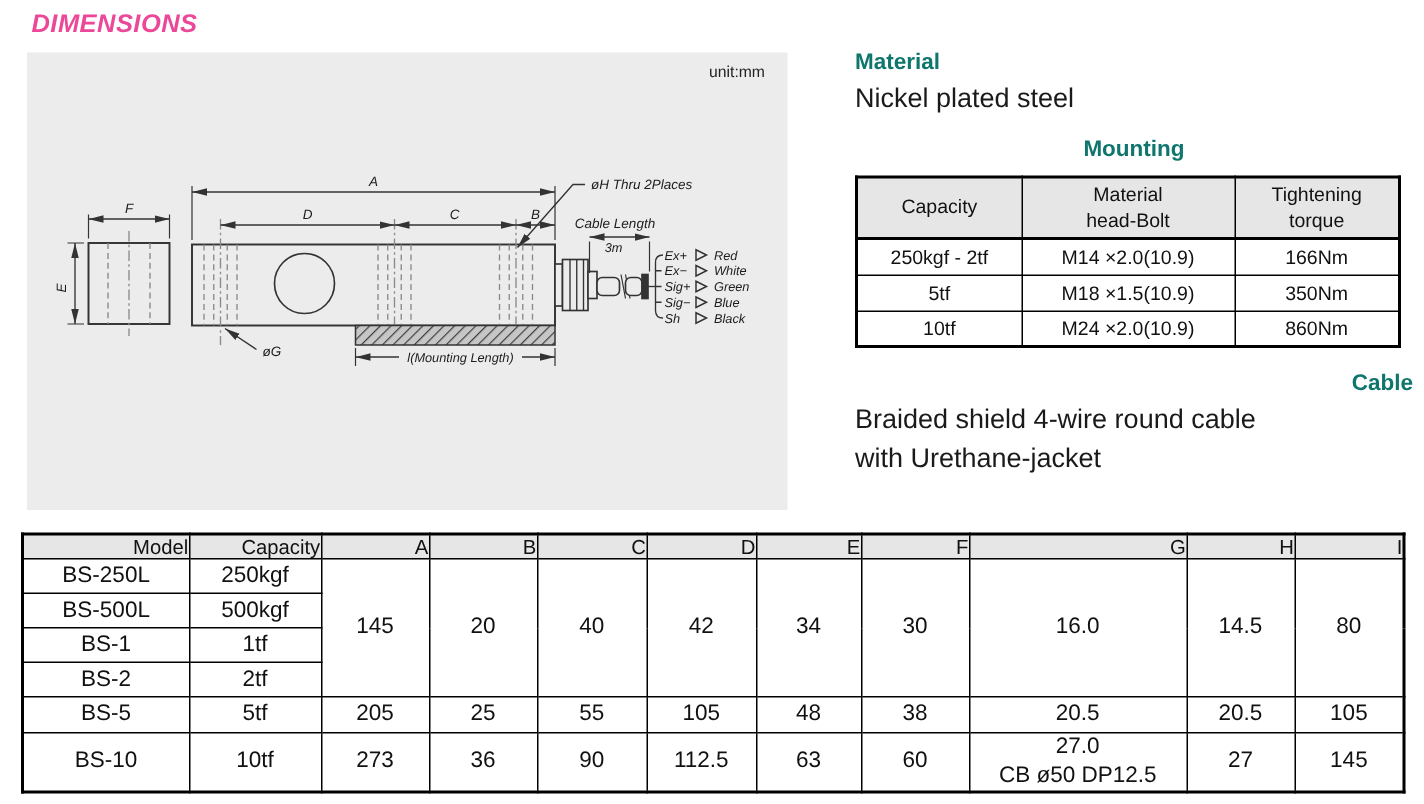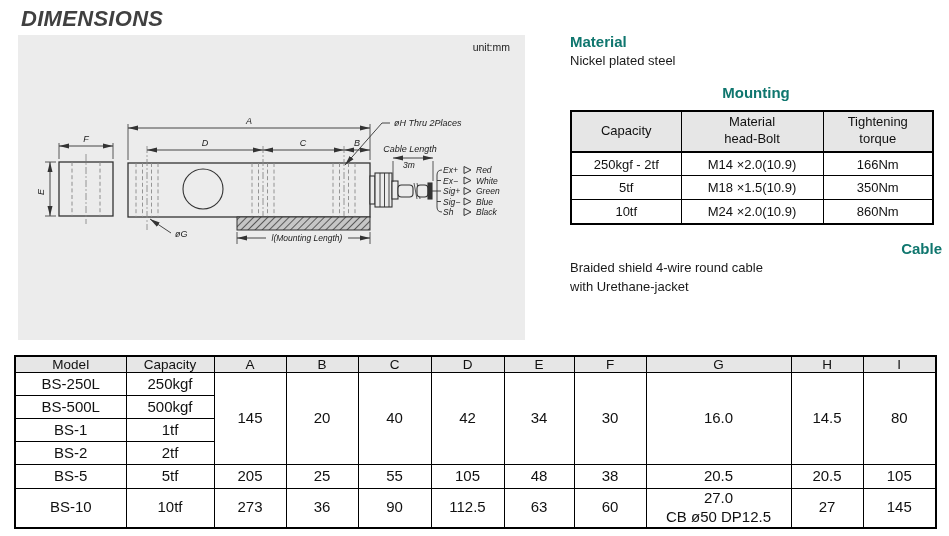--- a/index.html
+++ b/index.html
@@ -1,45 +1,45 @@
 <!DOCTYPE html>
 <html><head>
 <meta charset="utf-8">
 <style>
   * { margin:0; padding:0; box-sizing:border-box; }
   html,body { width:949px; height:536px; background:#ffffff; overflow:hidden;
     font-family:"Liberation Sans", sans-serif; color:#111; }
   .page { position:relative; width:949px; height:536px; }
 
-  .title { position:absolute; left:21px; top:6px; font-size:22px; font-weight:700;
-    font-style:italic; letter-spacing:.3px; color:#404040; }
+  .title { position:absolute; left:21px; top:6px; font-size:17px; font-weight:700;
+    font-style:italic; letter-spacing:.3px; color:#ec4899; }
 
   .panel { position:absolute; left:18px; top:35px; width:507px; height:305px;
     background:#ececec; }
 
   .right-col { position:absolute; left:570px; top:33px; width:372px; }
   .sec-h { font-size:15px; font-weight:700; color:#0f766e; margin-bottom:2px; }
-  .sec-p { font-size:13px; line-height:1.45; color:#1a1a1a; }
+  .sec-p { font-size:18px; line-height:1.45; color:#1a1a1a; }
   .mounting-h { margin-top:13px; margin-bottom:9px;text-align:center; }
   .cable-h { margin-top:15px;text-align:right; }
 
   table { border-collapse:collapse; table-layout:fixed;border-radius:30px; }
   th, td { border:1px solid #000; text-align:center; vertical-align:middle;
     font-weight:400; color:#111; }
   .pre { white-space:pre-line; }
 
   .mount-table { width:362px; border:2px solid #000; }
   .mount-table th { background:#e6e6e6; font-size:13px; height:41px;
     border-bottom:2.5px solid #000; line-height:1.3; }
   .mount-table td { font-size:13px; height:24px;margin-top:42px; }
 
   .dim-table { position:absolute; left:14px; top:355px; width:921px;
     border:2px solid #000; }
   .dim-table th { background:#e6e6e6; font-size:13.5px; height:14px;
-    border-bottom:1.5px solid #000; }
+    border-bottom:1.5px solid #000;text-align:right; }
   .dim-table td { font-size:15px; line-height:1.25; }
   tr.r23 td { height:23px; }
   tr.r24 td { height:24px; }
   tr.r37 td { height:37px; }
 
   .drw-lbl { font-style:italic; font-size:9px; fill:#1c1c1c; }
   .drw-sm  { font-style:italic; font-size:8.5px; fill:#1c1c1c; }
   .unit-lbl { font-size:10.5px; fill:#222; }
 </style>
 </head>

